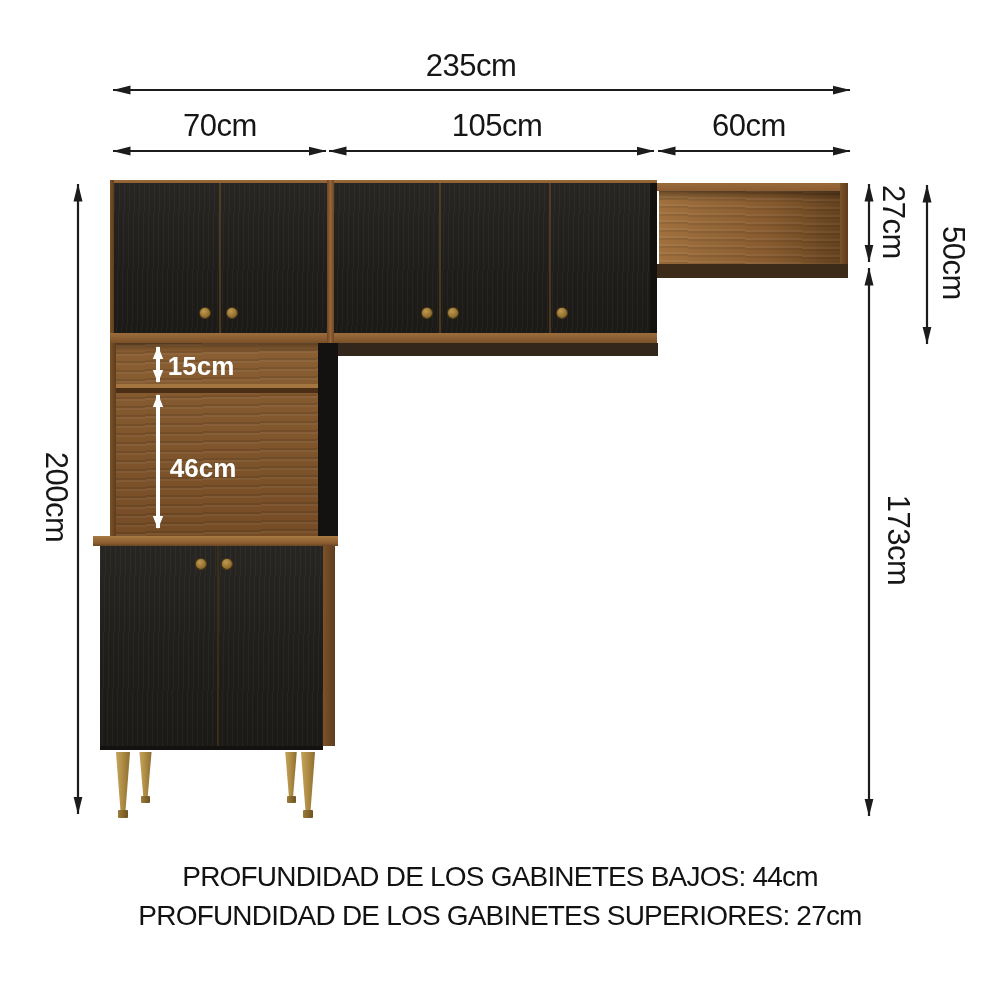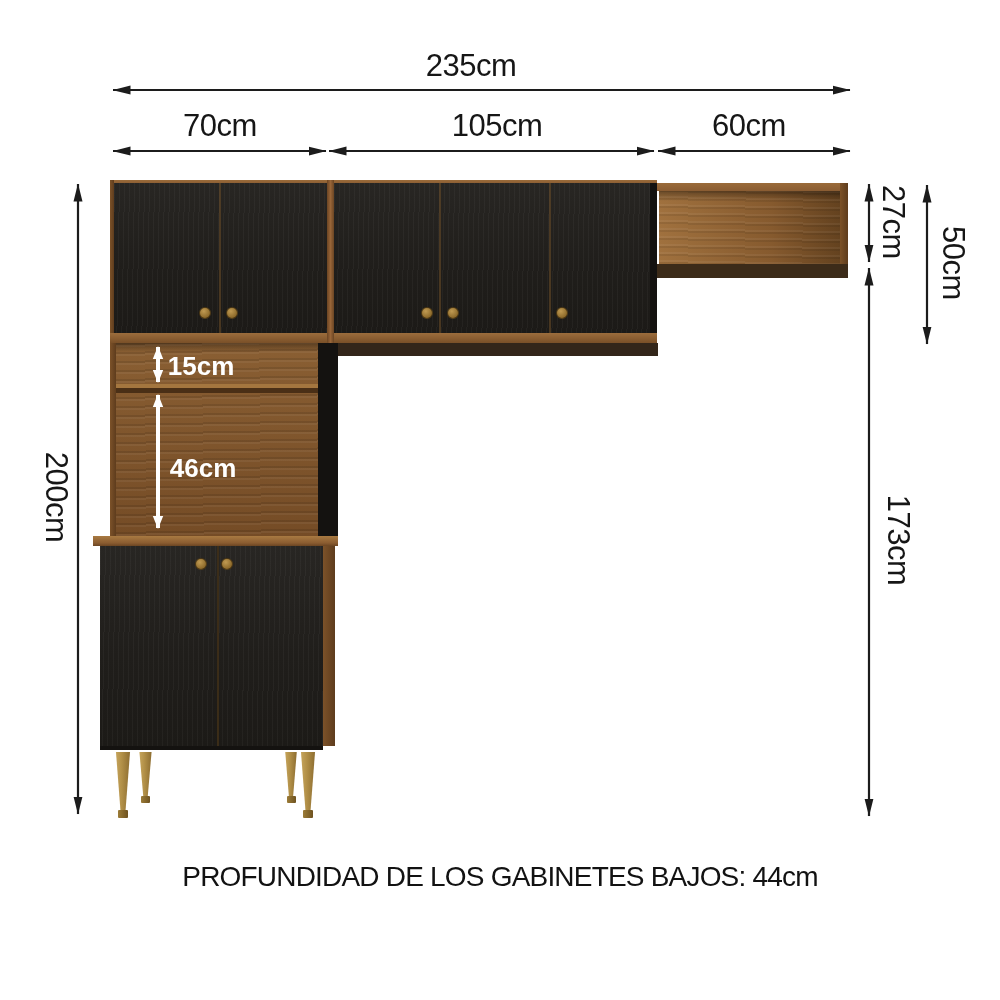--- a/index.html
+++ b/index.html
@@ -142,15 +142,16 @@
   <span class="dim-label" style="left:749px;top:126px;">60cm</span>
   <span class="dim-label vert" style="left:56px;top:497px;">200cm</span>
   <span class="dim-label vert" style="left:893px;top:222px;">27cm</span>
   <span class="dim-label vert" style="left:953px;top:263px;">50cm</span>
   <span class="dim-label vert" style="left:898px;top:540px;">173cm</span>
   <span class="dim-label white" style="left:201px;top:366px;">15cm</span>
   <span class="dim-label white" style="left:203px;top:468px;">46cm</span>
 
   <div class="footer">
     <div>PROFUNDIDAD DE LOS GABINETES BAJOS: 44cm</div>
+    <div>PROFUNDIDAD DE LOS GABINETES SUPERIORES: 27cm</div>
   </div>
 
 </div>
 
 </body></html>

